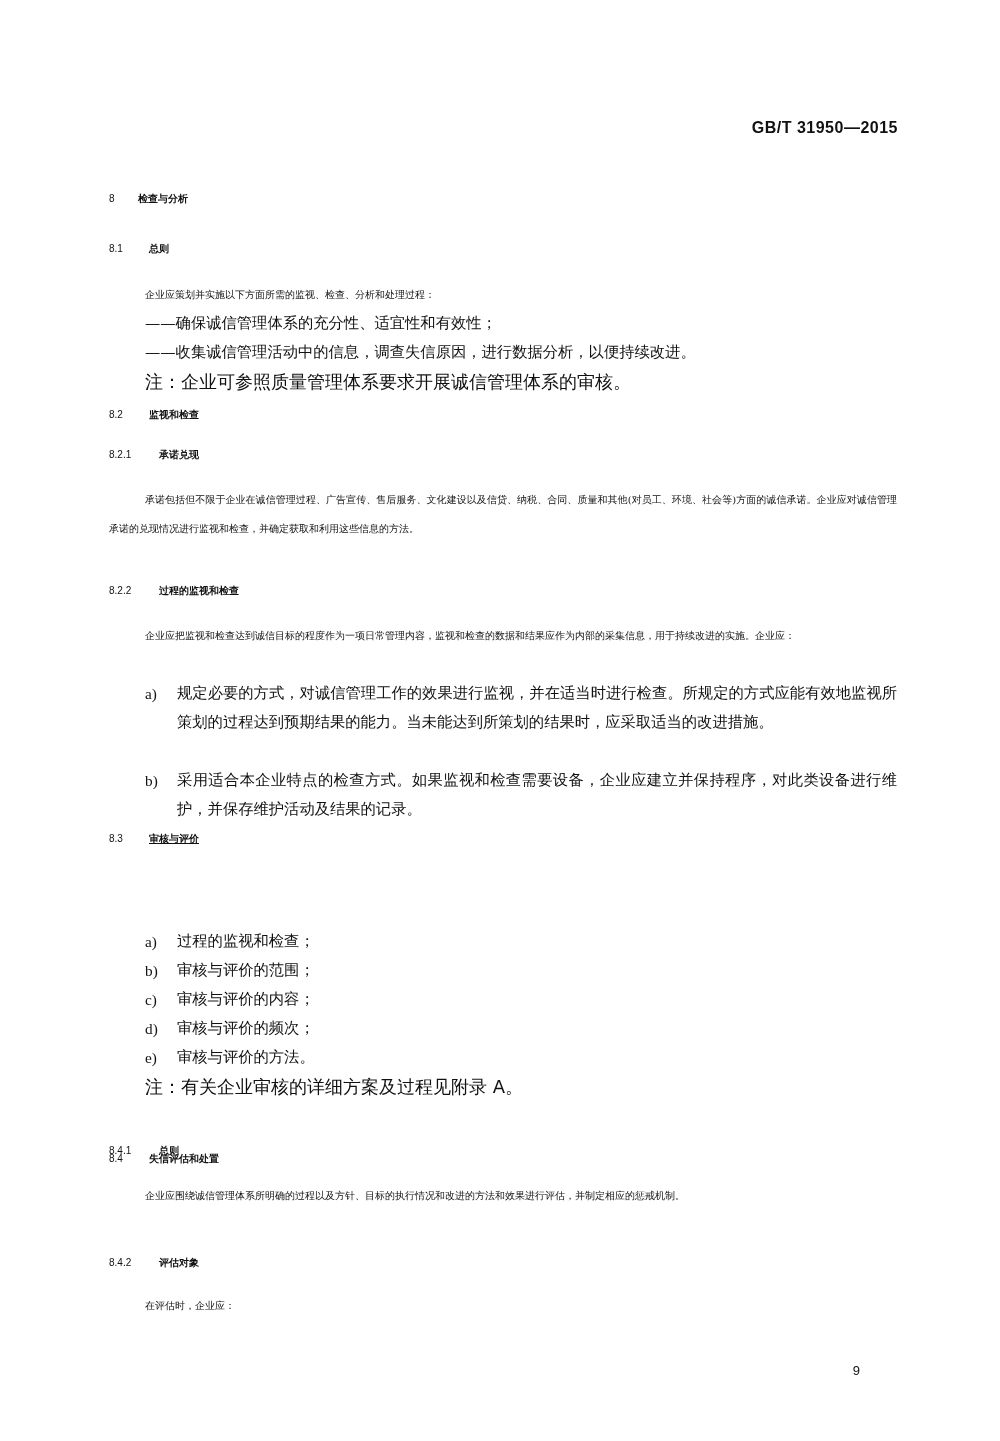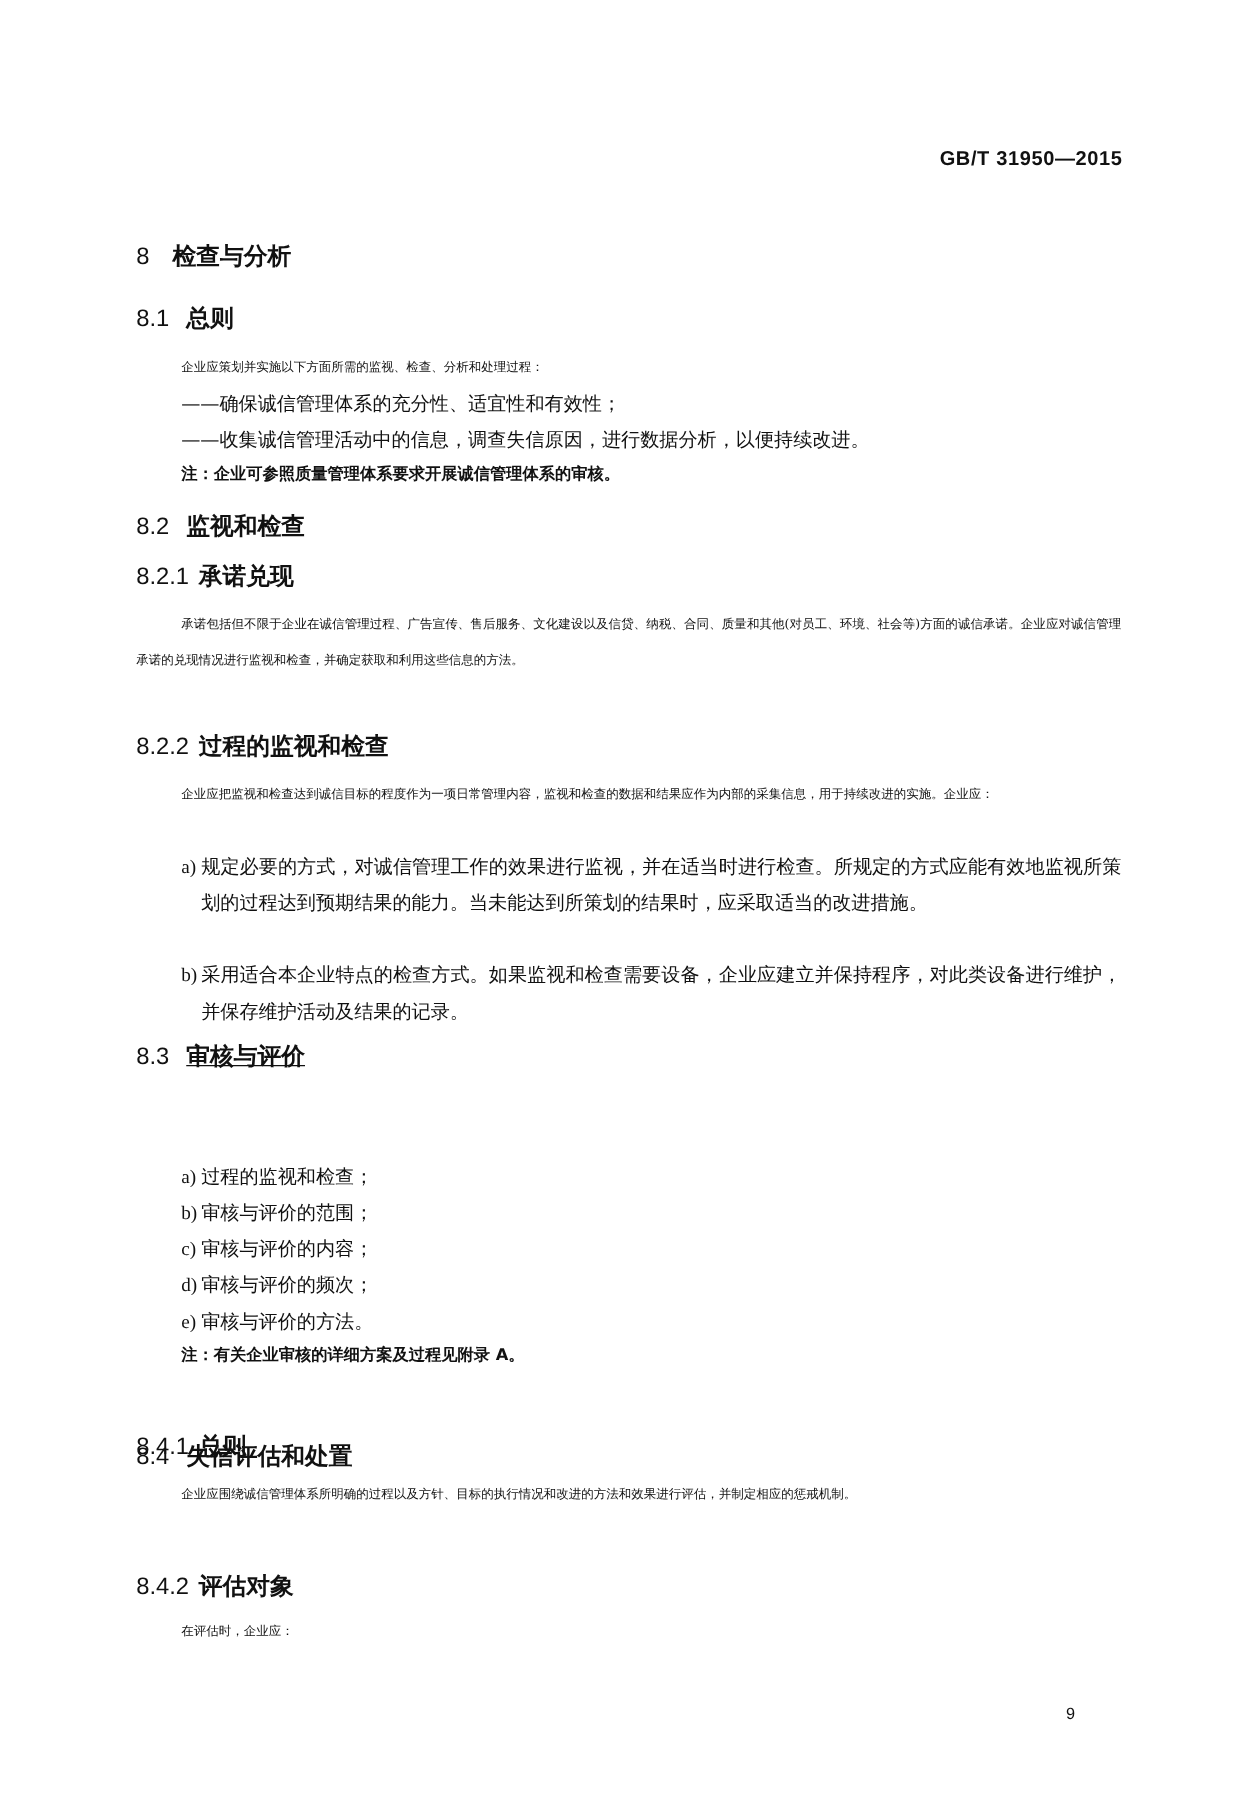--- a/index.html
+++ b/index.html
@@ -10,40 +10,40 @@
   }
   .page { position: absolute; left: 0; top: 0; width: 1000px; height: 1132px; }
   .std-code {
     position: absolute; right: 102px; top: 119px;
     font-family: "Liberation Sans", "DejaVu Sans", sans-serif;
     font-weight: bold; font-size: 16px; letter-spacing: 0.5px;
   }
   .h {
     position: absolute; left: 109px;
     font-family: "DejaVu Sans", "Liberation Sans", sans-serif;
-    font-weight: bold; font-size: 19px;
+    font-weight: bold; font-size: 10px;
   }
   .h .num { display: inline-block; font-weight: normal; font-family: "Liberation Sans", sans-serif; }
   .h1 .num { width: 29px; }
   .h2 .num { width: 40px; }
   .h3 .num { width: 50px; }
   .p {
     position: absolute; left: 109px; width: 788px;
     font-size: 10px; line-height: 29px;
     text-align: justify; text-indent: 36px;
   }
   .dash { position: absolute; left: 145px; font-size: 15.3px; line-height: 29px; }
   .note {
     position: absolute; left: 145px;
     font-family: "DejaVu Sans", "Liberation Sans", sans-serif;
-    font-size: 13px; font-weight: bold;
+    font-size: 18px; font-weight: normal;
   }
   .li { position: absolute; left: 145px; width: 752px; font-size: 15.3px; line-height: 29px; }
   .li .mark { position: absolute; left: 0; top: 0; font-family: "Liberation Serif", serif; }
-  .li .txt { display: block; margin-left: 16px; text-align: justify; }
+  .li .txt { display: block; margin-left: 32px; text-align: justify; }
   .page-num {
     position: absolute; right: 140px; top: 1363px;
     font-family: "Liberation Sans", sans-serif; font-size: 13px;
   }
 </style>
 </head>
 <body>
 
 <div class="page">
 

